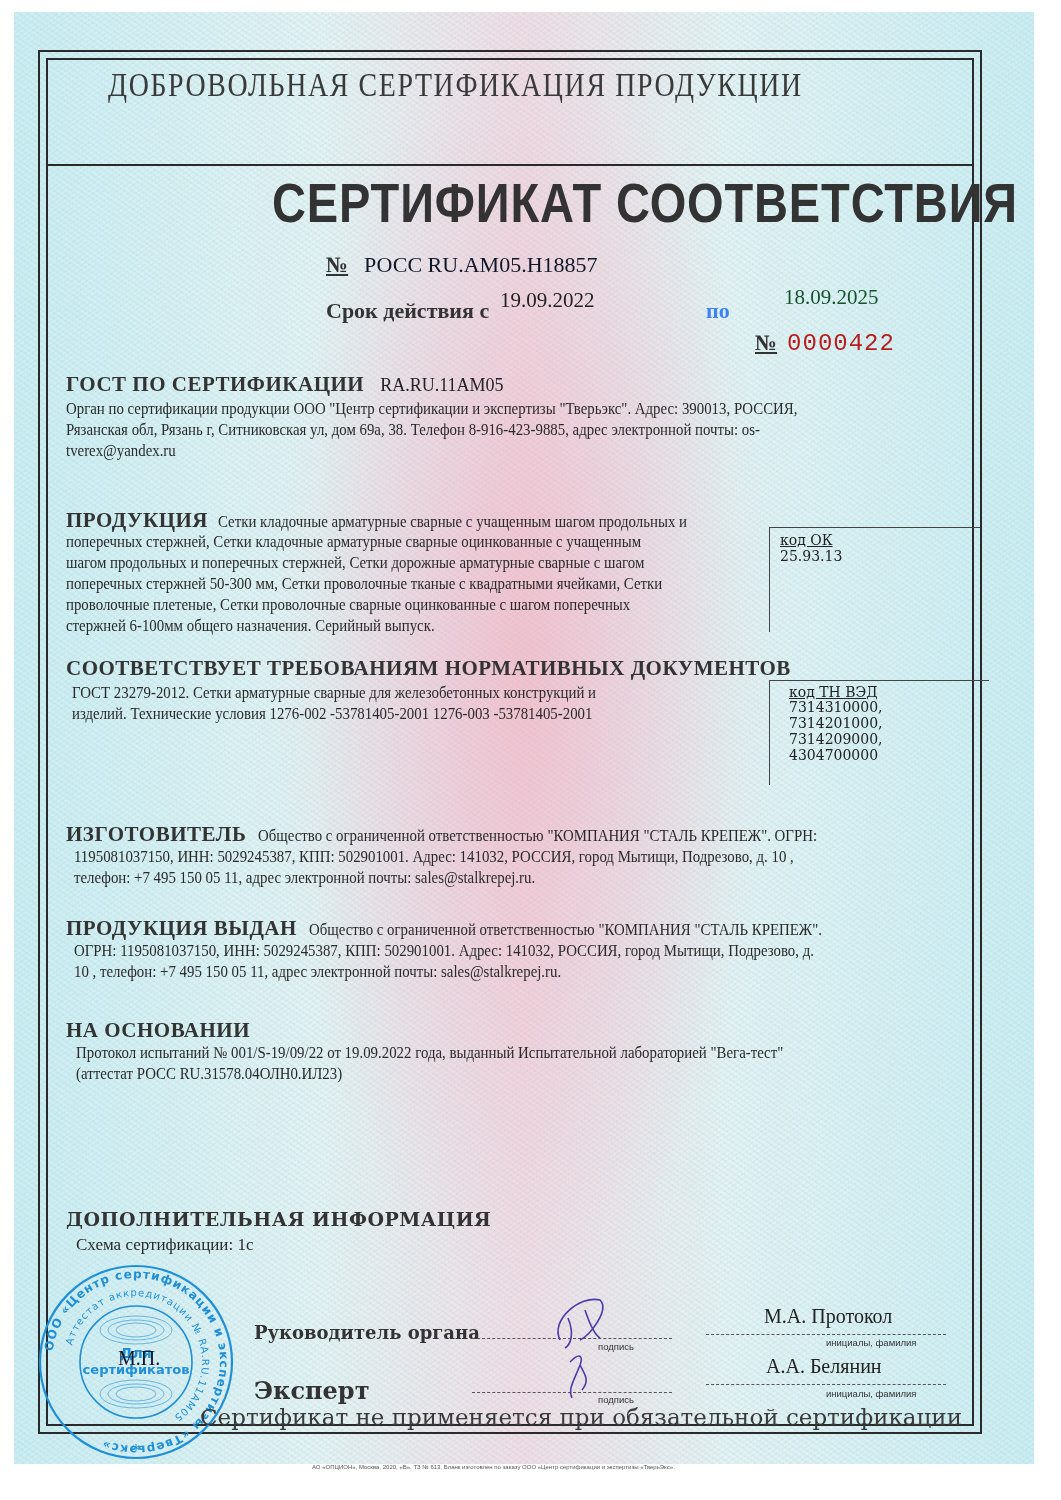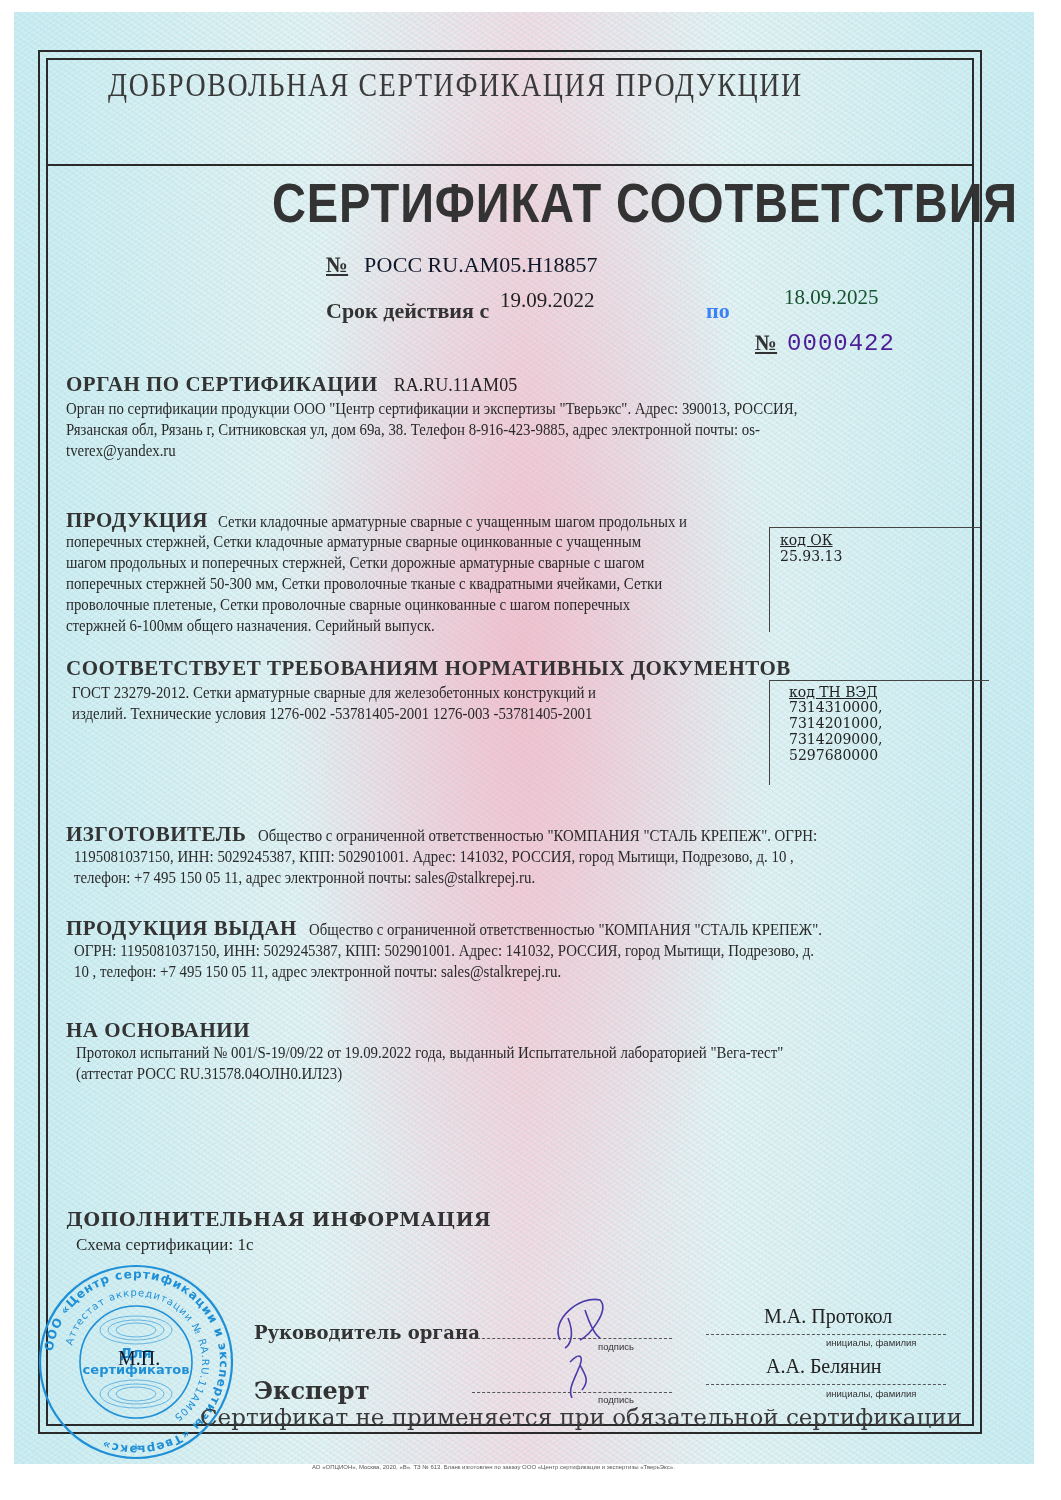--- a/index.html
+++ b/index.html
@@ -46,21 +46,21 @@
     transform: scaleX(0.84); transform-origin: left top; letter-spacing: 1px;
   }
   .no-sym { font-size: 22px; font-weight: bold; color: #333; text-decoration: underline; }
   .reg-no { left: 326px; top: 252px; }
   .reg-no .val { font-size: 22px; margin-left: 16px; color: #0f172a; }
   .validity-label { left: 326px; top: 298px; font-size: 22px; font-weight: bold; color: #333; }
   .validity-from { left: 500px; top: 288px; font-size: 21px; color: #222; }
   .validity-to-label { left: 706px; top: 298px; font-size: 22px; font-weight: bold; color: #3b82f6; }
   .validity-to { left: 784px; top: 285px; font-size: 21px; color: #14532d; }
   .blank-no { left: 755px; top: 330px; }
-  .blank-no .red { font-family: "Liberation Mono", "DejaVu Sans Mono", monospace; font-size: 24px; color: #4c1d95; margin-left: 10px; letter-spacing: 1px; }
+  .blank-no .red { font-family: "Liberation Mono", "DejaVu Sans Mono", monospace; font-size: 24px; color: #b91c1c; margin-left: 10px; letter-spacing: 1px; }
 
   .section-head {
     font-family: "Liberation Serif", serif; font-weight: bold; font-size: 21px;
     color: #333; letter-spacing: 0.5px;
   }
   .body-text {
     font-size: 16.5px; line-height: 21px; color: #2a2a2a;
     transform: scaleX(0.9); transform-origin: left top;
   }
   .block { position: absolute; }
@@ -98,21 +98,21 @@
 </div>
 <div class="abs validity-label">Срок действия  с</div>
 <div class="abs validity-from">19.09.2022</div>
 <div class="abs validity-to-label">по</div>
 <div class="abs validity-to">18.09.2025</div>
 <div class="abs blank-no">
   <span class="no-sym">№</span><span class="red">0000422</span>
 </div>
 
 <div class="block" style="left:66px; top:372px;">
-  <span class="section-head">ОРГАН ПО СЕРТИФИКАЦИИ</span>
+  <span class="section-head">ГОСТ ПО СЕРТИФИКАЦИИ</span>
   <span style="font-size:18px; margin-left:12px; color:#222;">RA.RU.11АМ05</span>
 </div>
 <div class="block body-text" style="left:66px; top:398px; width:980px;">
   <div>Орган по сертификации продукции ООО "Центр сертификации и экспертизы "Тверьэкс". Адрес: 390013, РОССИЯ,</div>
   <div>Рязанская обл, Рязань г, Ситниковская ул, дом 69а, 38. Телефон 8-916-423-9885, адрес электронной почты: os-</div>
   <div>tverex@yandex.ru</div>
 </div>
 
 <div class="block" style="left:66px; top:508px; white-space:nowrap;">
   <span class="section-head">ПРОДУКЦИЯ</span>
@@ -133,21 +133,21 @@
 <div class="block section-head" style="left:66px; top:656px;">СООТВЕТСТВУЕТ ТРЕБОВАНИЯМ НОРМАТИВНЫХ ДОКУМЕНТОВ</div>
 <div class="block body-text" style="left:72px; top:682px; white-space:nowrap;">
   <div>ГОСТ 23279-2012. Сетки арматурные сварные для железобетонных конструкций и</div>
   <div>изделий. Технические условия  1276-002 -53781405-2001 1276-003 -53781405-2001</div>
 </div>
 <div class="code-box" style="left:769px; top:680px; width:200px; height:100px;padding-left:19px;">
   <div style="text-decoration:underline; line-height:14px;">код ТН ВЭД</div>
   <div>7314310000,</div>
   <div>7314201000,</div>
   <div>7314209000,</div>
-  <div>5297680000</div>
+  <div>4304700000</div>
 </div>
 
 <div class="block" style="left:66px; top:822px; white-space:nowrap;">
   <span class="section-head">ИЗГОТОВИТЕЛЬ</span>
   <span class="body-text" style="display:inline-block; margin-left:8px;">Общество с ограниченной ответственностью "КОМПАНИЯ "СТАЛЬ КРЕПЕЖ". ОГРН:</span>
 </div>
 <div class="block body-text" style="left:74px; top:846px; white-space:nowrap;">
   <div>1195081037150, ИНН: 5029245387, КПП: 502901001. Адрес: 141032, РОССИЯ, город Мытищи, Подрезово, д. 10 ,</div>
   <div>телефон: +7 495 150 05 11, адрес электронной почты: sales@stalkrepej.ru.</div>
 </div>

